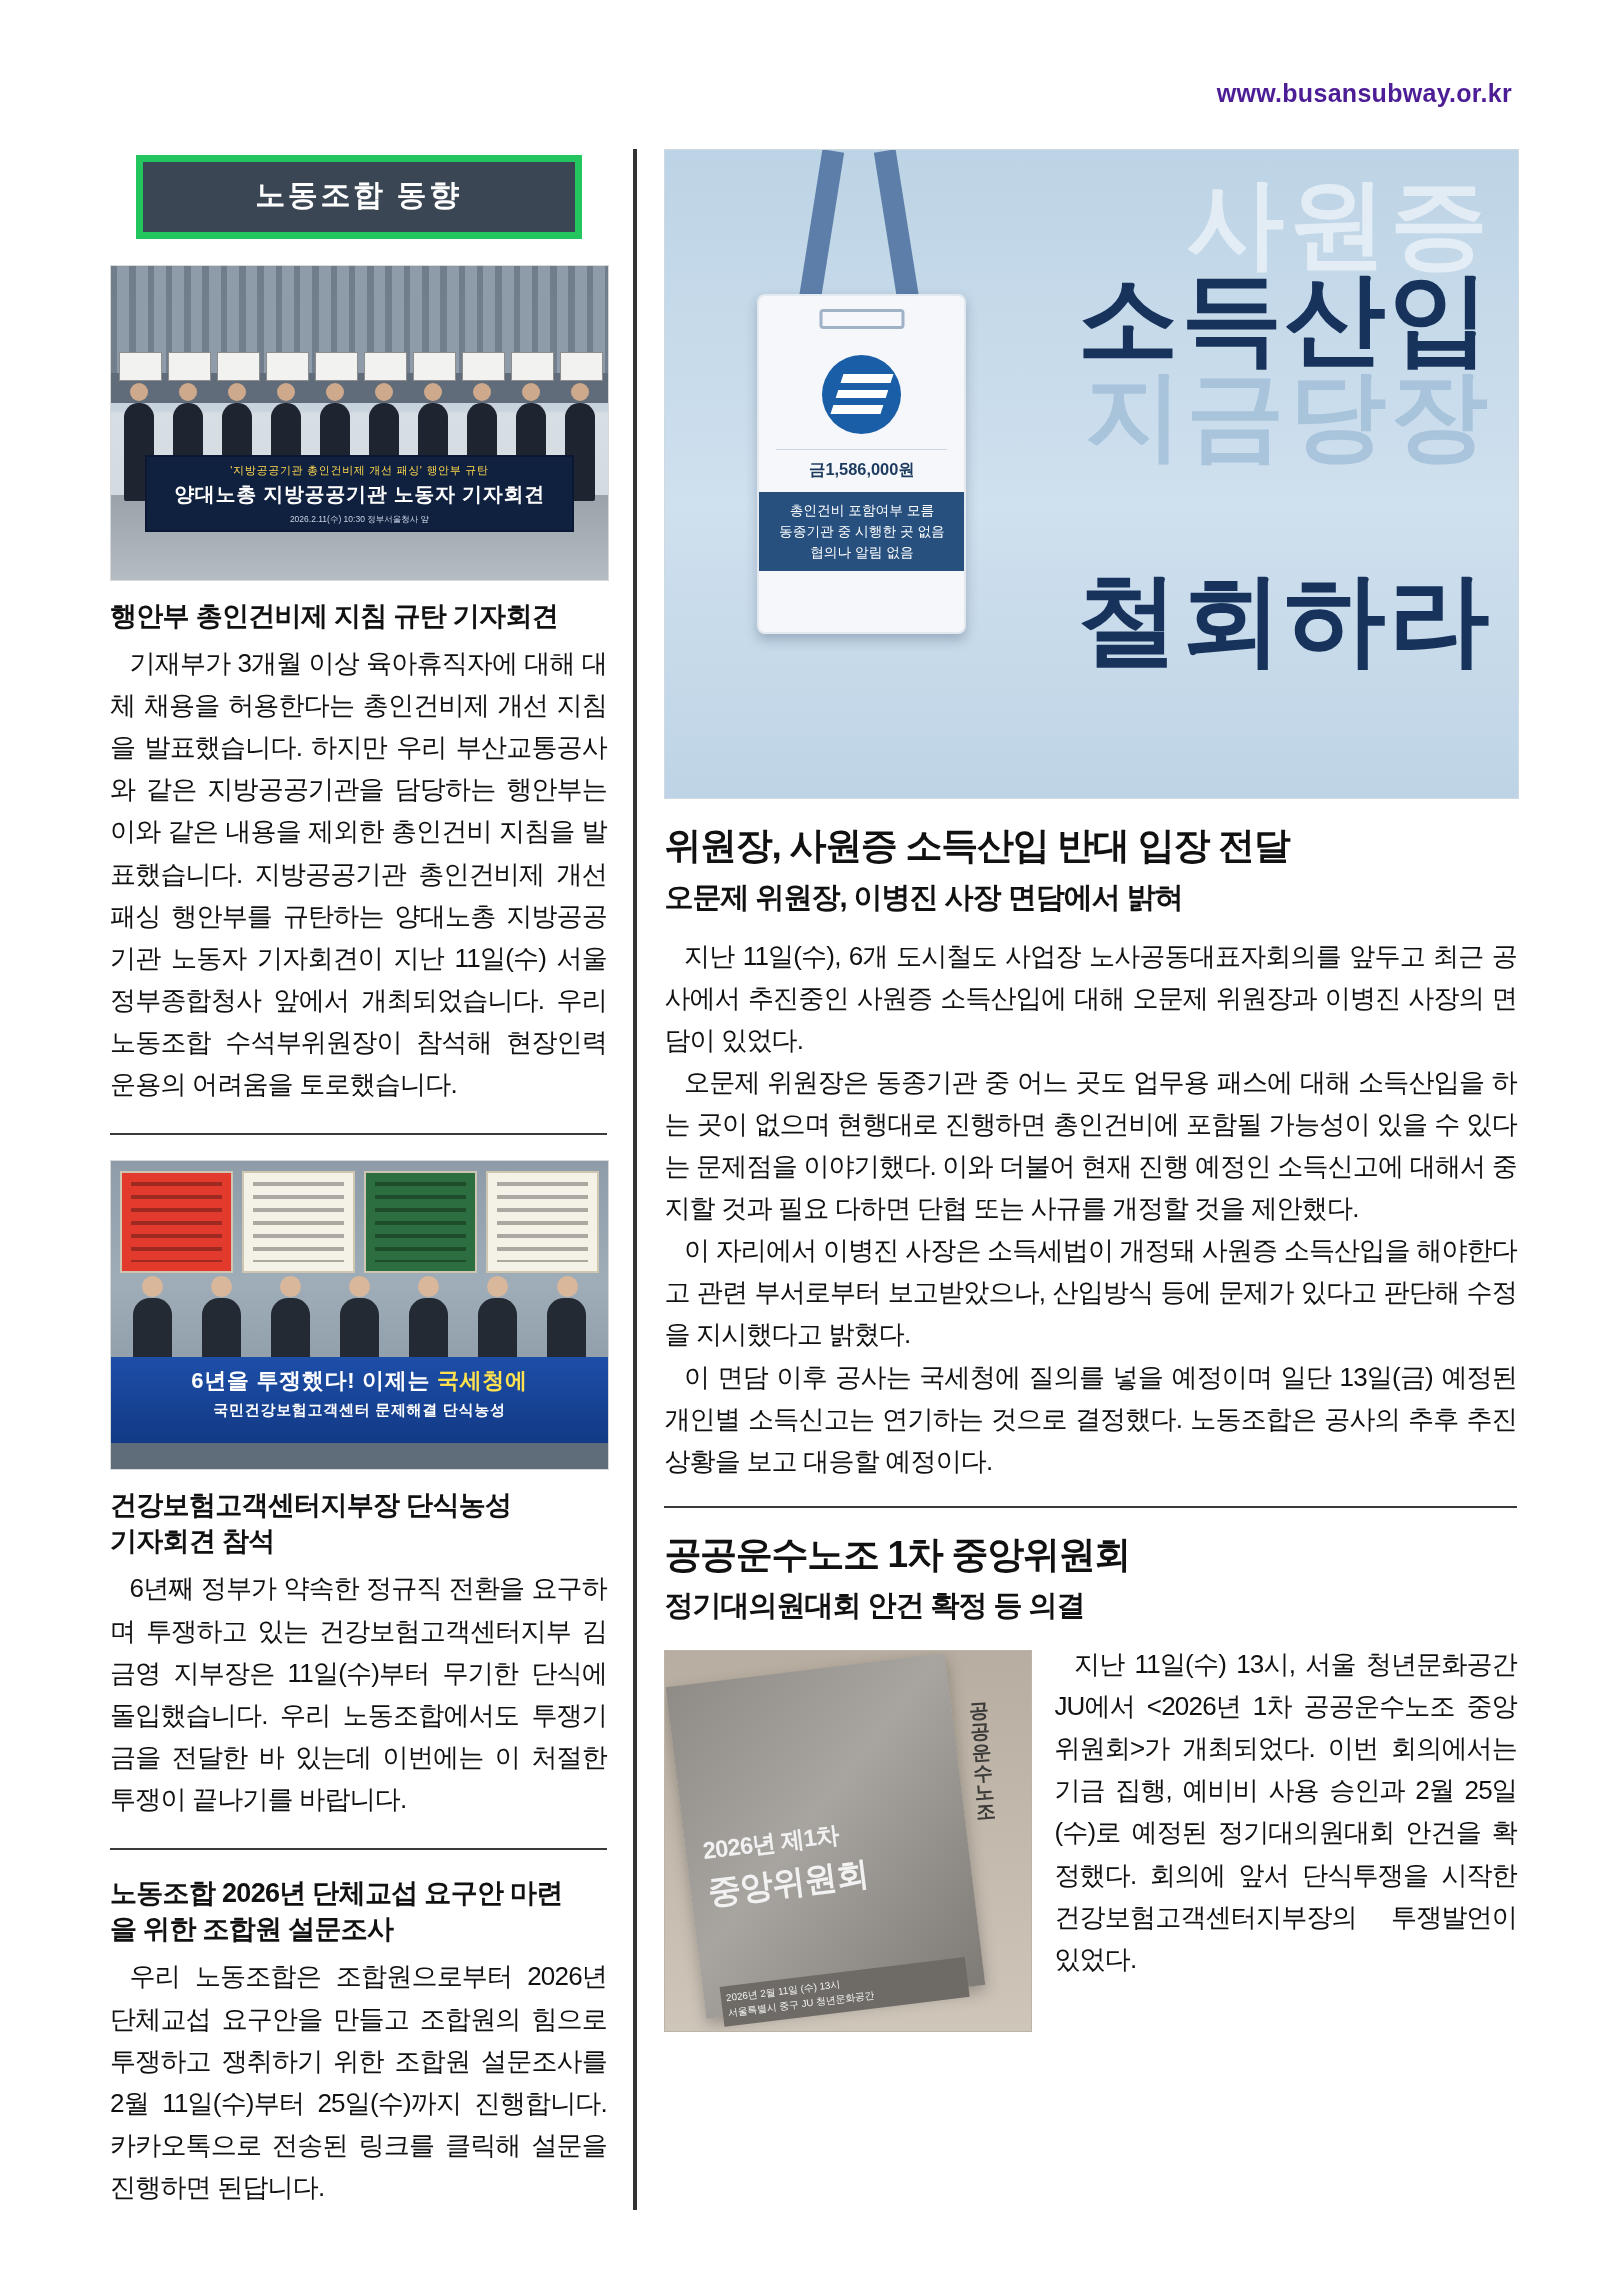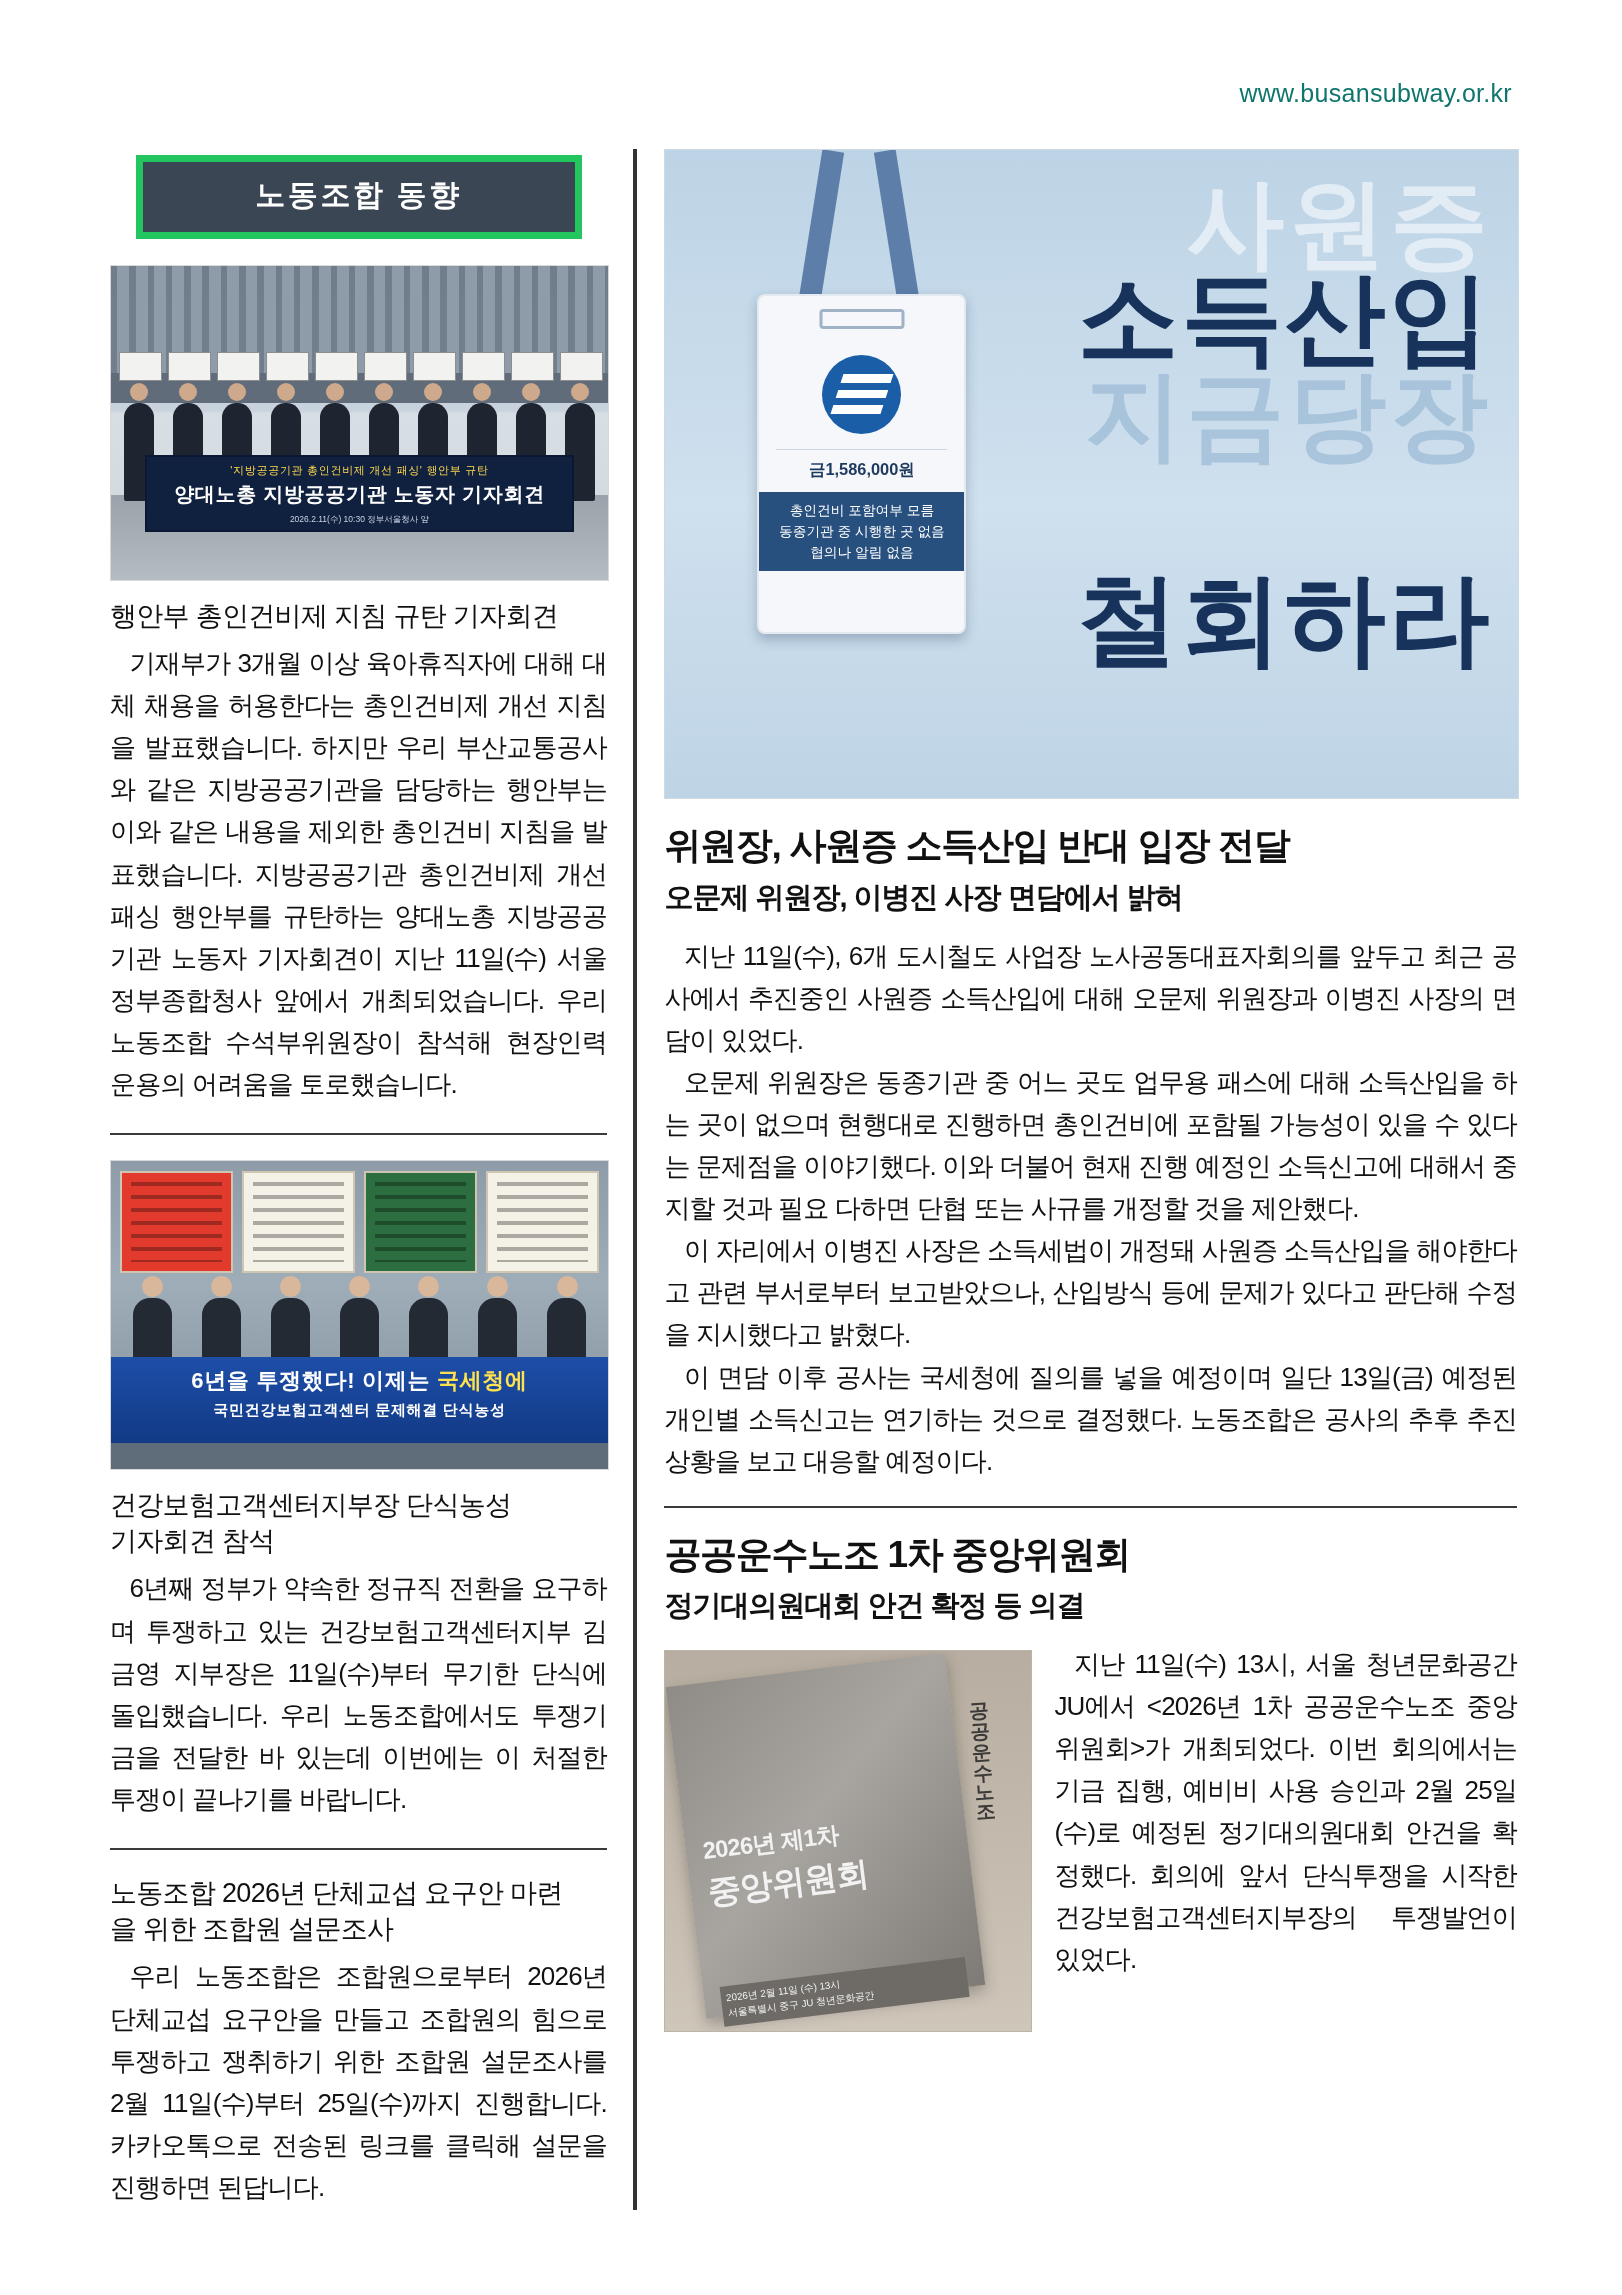--- a/index.html
+++ b/index.html
@@ -16,21 +16,22 @@
     overflow: hidden;
   }
 
   
   .site-url {
     position: absolute;
     top: 79px;
     right: 110px;
     font-size: 25px;
     letter-spacing: 0.3px;
-    color: #0f766e;
+    color: #4c1d95;
+    font-weight: bold;
   }
 
   
   .page {
     position: absolute;
     top: 149px;
     left: 110px;
     width: 1407px;
     height: 2061px;
     display: flex;
@@ -159,21 +160,21 @@
     margin-top: 2.6px;
   }
   .p1-banner .l3 {
     font-size: 8.5px;
     color: #c8d2e4;
     margin-top: 6.5px;
   }
 
   .article-head {
     font-size: 27px;
-    font-weight: normal;
+    font-weight: bold;
     margin: 17px 0 7.9px;
     line-height: 1.35;
     letter-spacing: -0.7px;
   }
   .article-body {
     font-size: 26px;
     line-height: 1.62;
     text-align: justify;
     letter-spacing: -0.8px;
     text-indent: 19.6px;

